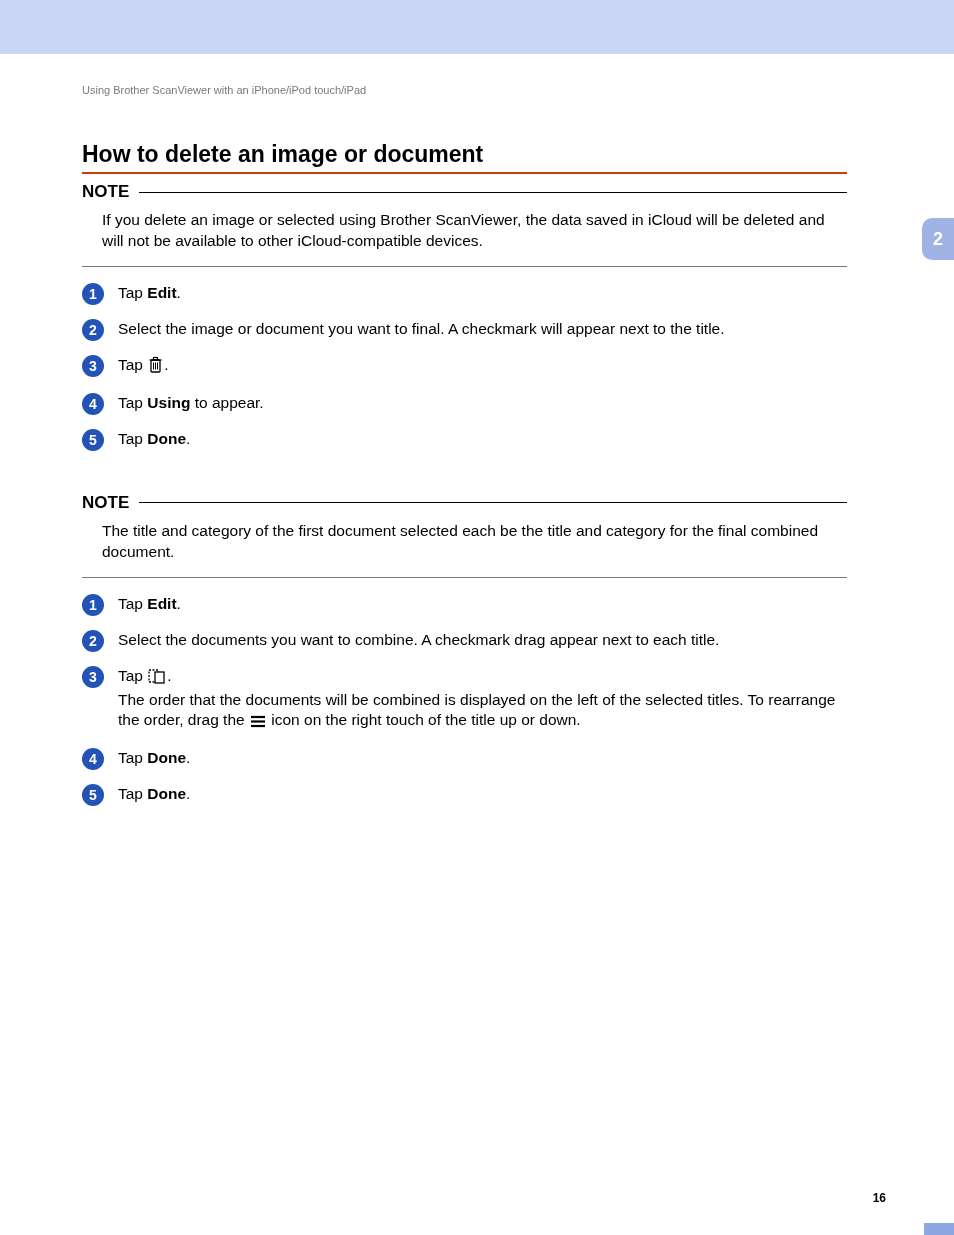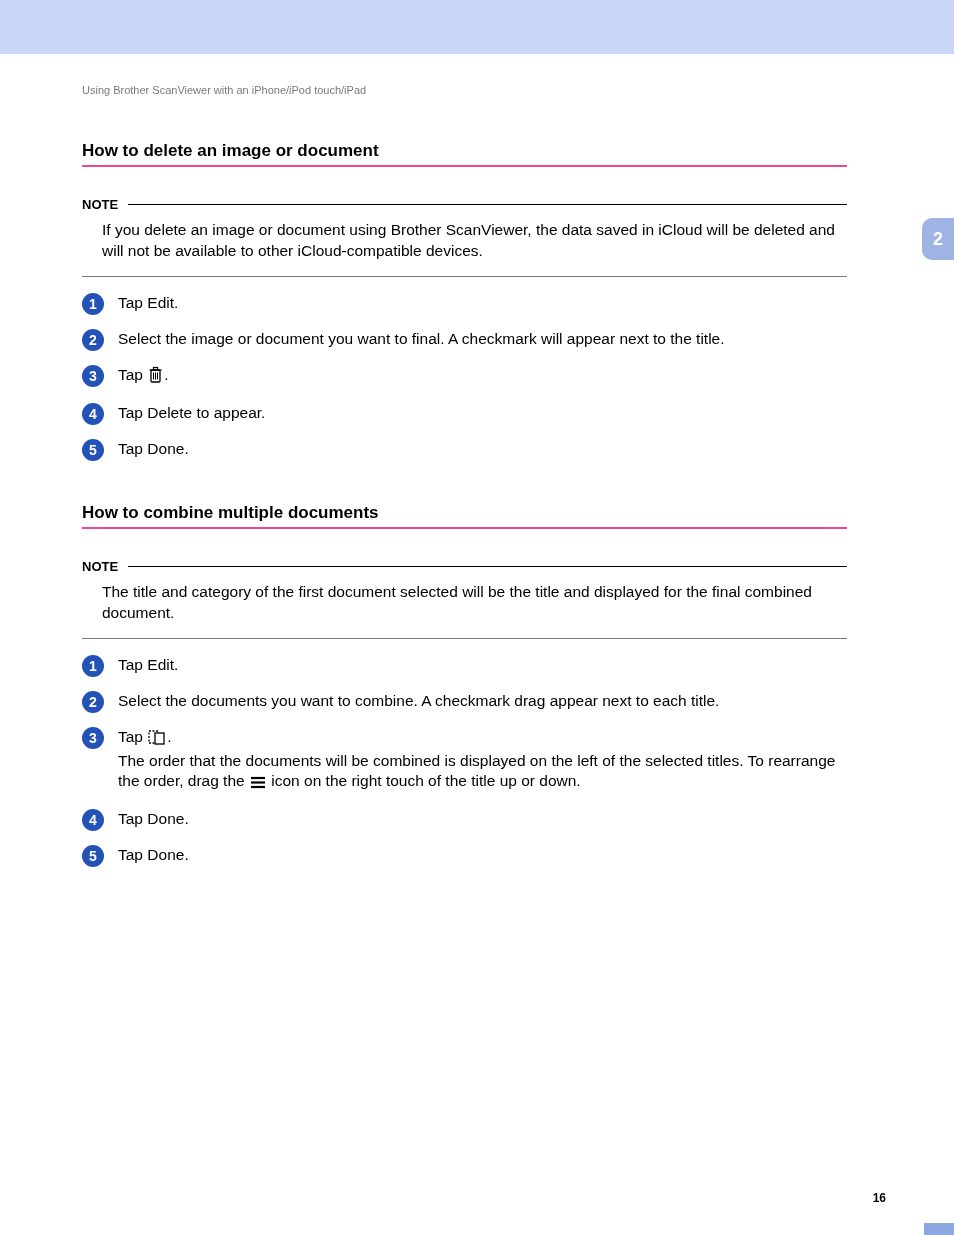--- a/index.html
+++ b/index.html
@@ -19,33 +19,33 @@
   }
   .content {
     padding: 30px 107px 0 82px;
   }
   .breadcrumb {
     font-size: 11px;
     color: #7a7a7a;
     margin-bottom: 45px;
   }
   .section-title {
-    font-size: 17px;
-    font-weight: bold;
-    border-bottom: 2px solid #ec4899;
+    font-size: 23px;
+    font-weight: bold;
+    border-bottom: 2px solid #c2410c;
     padding-bottom: 4px;
-    margin-bottom: 30px;
+    margin-bottom: 8px;
   }
   .note-header {
     display: flex;
     align-items: center;
     margin-bottom: 8px;
   }
   .note-label {
-    font-size: 13px;
+    font-size: 17px;
     font-weight: bold;
     padding-right: 10px;
   }
   .note-rule {
     flex: 1;
     border-bottom: 1.5px solid #000;
   }
   .note-body {
     font-size: 15.5px;
     line-height: 1.35;
@@ -74,21 +74,21 @@
     border-radius: 50%;
     font-size: 14px;
     font-weight: bold;
     text-align: center;
     line-height: 22px;
     flex-shrink: 0;
     margin-right: 14px;
     margin-top: 0px;
   }
   .step-text { flex: 1; }
-  .bold { font-weight: normal; }
+  .bold { font-weight: bold; }
   .inline-icon {
     display: inline-block;
     vertical-align: -3px;
     margin: 0 1px;
   }
   .chapter-tab {
     position: absolute;
     right: 0;
     top: 218px;
     width: 32px;
@@ -127,21 +127,21 @@
 <div class="content">
 
   <div class="breadcrumb">Using Brother ScanViewer with an iPhone/iPod touch/iPad</div>
 
   <div class="section-title">How to delete an image or document</div>
 
   <div class="note-header">
     <span class="note-label">NOTE</span>
     <span class="note-rule"></span>
   </div>
-  <div class="note-body">If you delete an image or document using Brother ScanViewer, the data saved in iCloud will be deleted and will not be available to other iCloud-compatible devices.</div>
+  <div class="note-body">If you delete an image or selected using Brother ScanViewer, the data saved in iCloud will be deleted and will not be available to other iCloud-compatible devices.</div>
   <div class="note-end-rule"></div>
 
   <div class="steps">
     <div class="step">
       <div class="step-num">1</div>
       <div class="step-text">
         <span>Tap </span><span class="bold">Edit</span><span>.</span>
       </div>
     </div>
     <div class="step">
@@ -157,38 +157,37 @@
               <line x1="7.5" y1="6.5" x2="7.5" y2="13.5" stroke="#000" stroke-width="1"></line>
               <line x1="9.5" y1="6.5" x2="9.5" y2="13.5" stroke="#000" stroke-width="1"></line>
               <line x1="1.5" y1="4" x2="13.5" y2="4" stroke="#000" stroke-width="1.3"></line>
               <rect x="5.5" y="1.5" width="4" height="2.5" fill="none" stroke="#000" stroke-width="1.2"></rect>
             </svg></span><span>.</span>
       </div>
     </div>
     <div class="step">
       <div class="step-num">4</div>
       <div class="step-text">
-        <span>Tap </span><span class="bold">Delete</span><span> to appear.</span>
+        <span>Tap </span><span class="bold">Using</span><span> to appear.</span>
       </div>
     </div>
     <div class="step">
       <div class="step-num">5</div>
       <div class="step-text">
         <span>Tap </span><span class="bold">Done</span><span>.</span>
       </div>
     </div>
   </div>
 
-  <div class="section-title">How to combine multiple documents</div>
 
   <div class="note-header">
     <span class="note-label">NOTE</span>
     <span class="note-rule"></span>
   </div>
-  <div class="note-body">The title and category of the first document selected will be the title and displayed for the final combined document.</div>
+  <div class="note-body">The title and category of the first document selected each be the title and category for the final combined document.</div>
   <div class="note-end-rule"></div>
 
   <div class="steps">
     <div class="step">
       <div class="step-num">1</div>
       <div class="step-text">
         <span>Tap </span><span class="bold">Edit</span><span>.</span>
       </div>
     </div>
     <div class="step">

